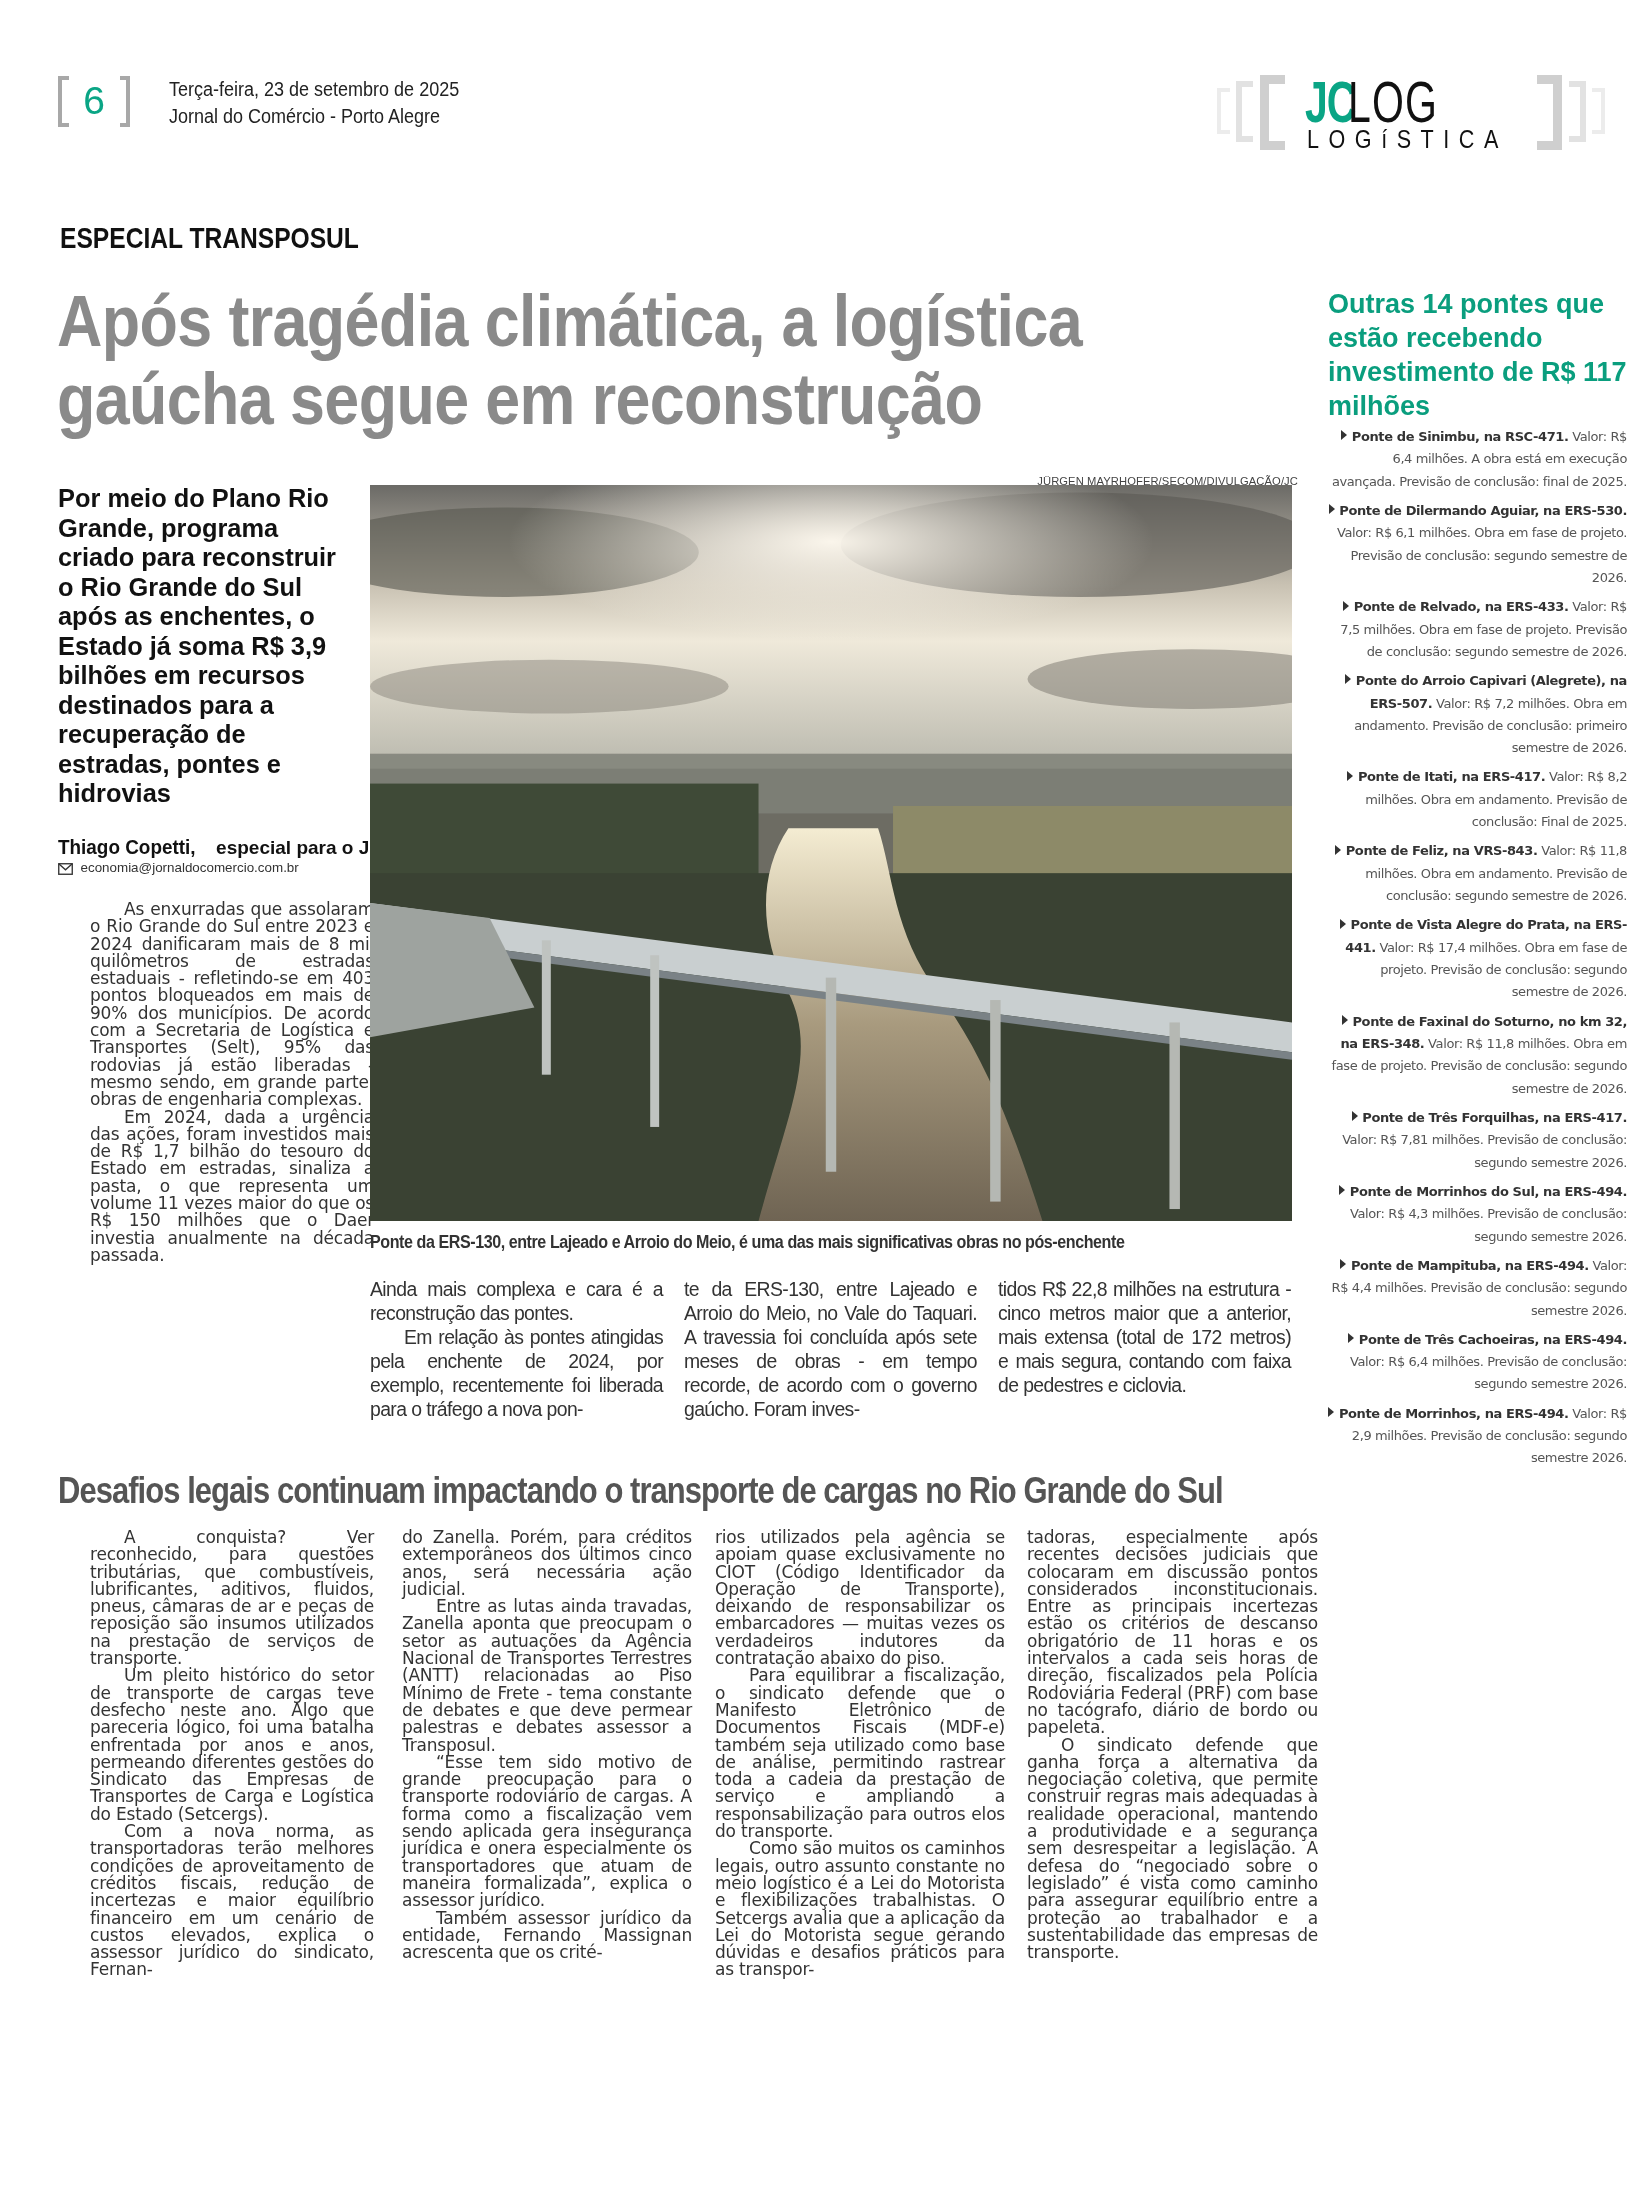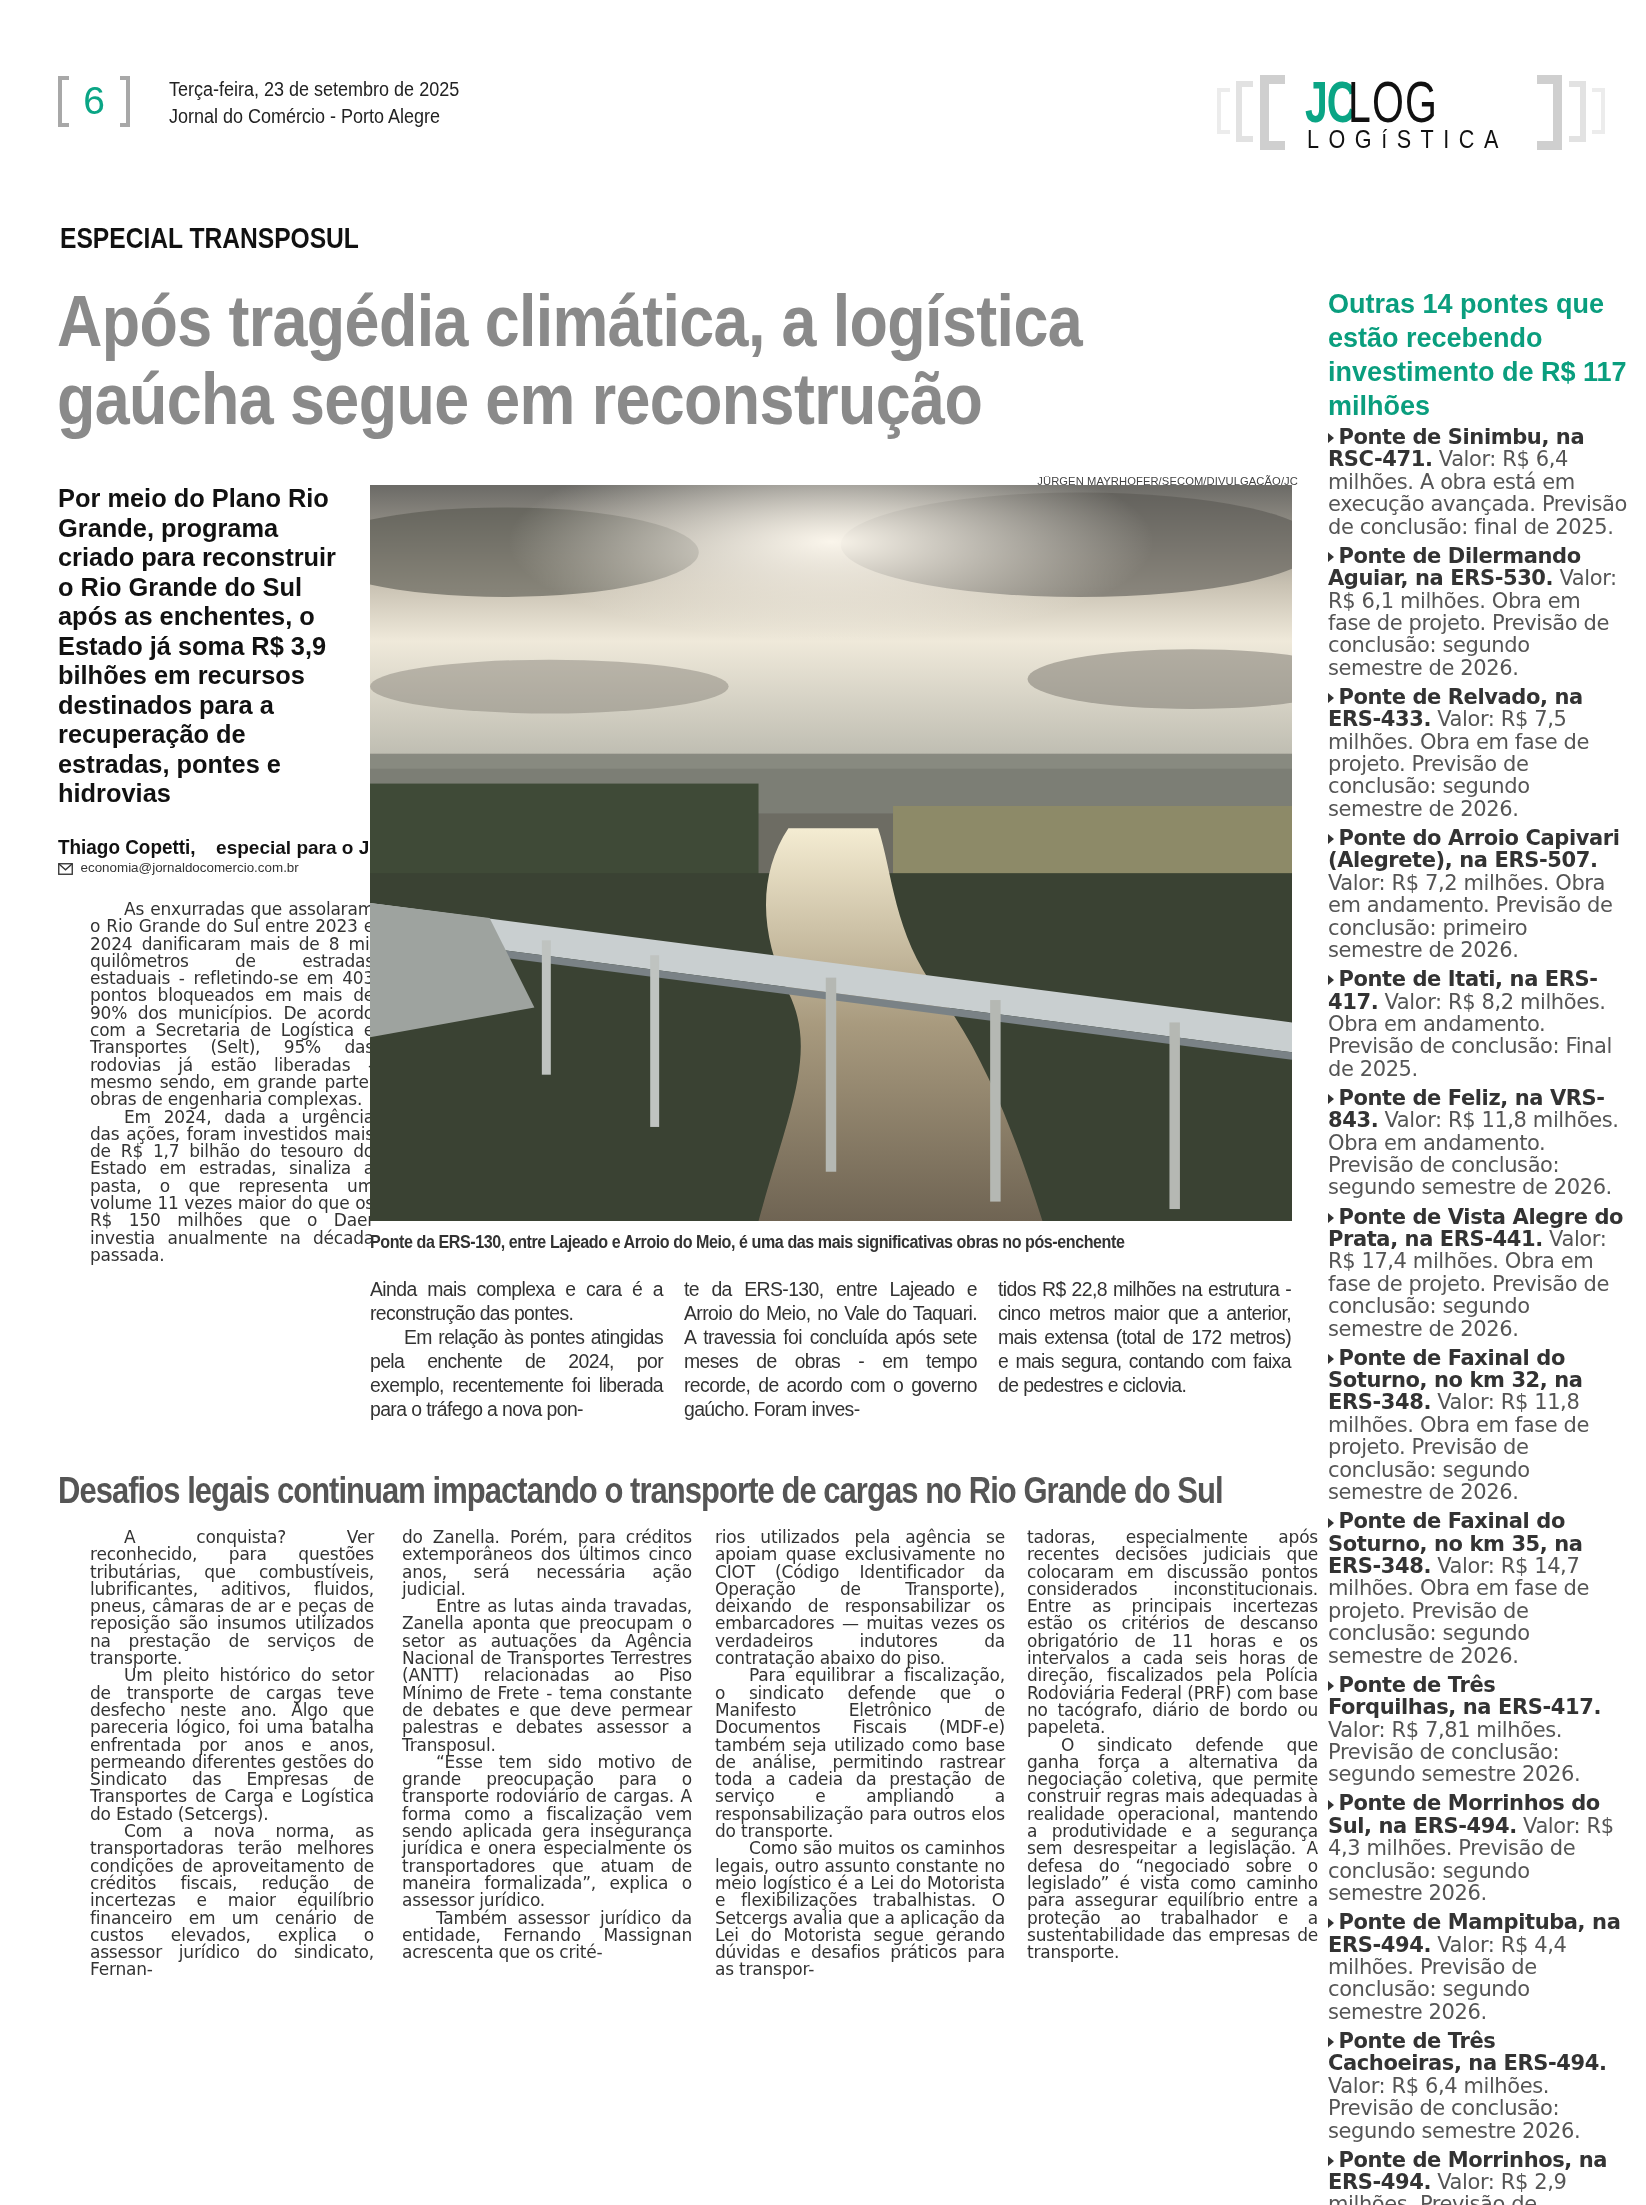--- a/index.html
+++ b/index.html
@@ -26,21 +26,21 @@
   .logo .log { position: absolute; left: 131px; top: 12px; font-size: 57px; color: #111; line-height: 60px; transform: scaleX(0.72); transform-origin: left top; letter-spacing: 1.5px; }
   .logo .sub { position: absolute; left: 90px; top: 66px; font-size: 25.4px; color: #111; letter-spacing: 11.2px; line-height: 27px; transform: scaleX(0.85); transform-origin: left top; }
 
   .kicker { position: absolute; left: 60px; top: 221px; font-size: 30px; font-weight: bold; color: #111; transform: scaleX(0.82); transform-origin: left top; }
 
   .headline { position: absolute; left: 57px; top: 282px; width: 1270px; font-size: 73px; font-weight: bold; line-height: 78px; color: #8a8a8a; letter-spacing: -0.7px; transform: scaleX(0.86); transform-origin: left top; }
 
   
   .sidebar { position: absolute; left: 1328px; top: 287px; width: 299px; }
   .sidebar .title { font-size: 27px; font-weight: bold; color: #0a9e7e; line-height: 34px; margin-bottom: 3px; }
-  .sb-item { font-size: 21px; line-height: 22.4px; color: #555; margin-bottom: 6.7px; font-family: "DejaVu Sans", sans-serif; letter-spacing: -0.4px; }
+  .sb-item { font-size: 13px; line-height: 22.4px; color: #555; margin-bottom: 6.7px; font-family: "DejaVu Sans", sans-serif; letter-spacing: -0.4px; text-align: right; }
   .sb-item .tri { display: inline-block; width: 0; height: 0; border-top: 5.2px solid transparent; border-bottom: 5.2px solid transparent; border-left: 6.7px solid #333; margin-right: 4.5px; vertical-align: 0.7px; }
   .sb-item .bold { font-weight: bold; color: #333; }
 
   
   .lede { position: absolute; left: 58px; top: 484px; width: 284px; font-size: 25.4px; font-weight: bold; line-height: 29.5px; color: #111; }
   .byline { position: absolute; left: 58px; top: 835px; font-size: 20px; line-height: 24px; color: #111; }
   .byline .name { font-weight: bold; font-size: 21px; transform: scaleX(0.9); display: inline-block; transform-origin: left; }
   .byline .role { font-weight: bold; font-size: 19px; }
   .email { position: absolute; left: 58px; top: 860px; font-size: 13.4px; color: #333; display: flex; align-items: flex-end; gap: 7.5px; }
   .email svg { width: 15px; height: 12px; }
@@ -185,21 +185,20 @@
   <div class="title">Outras 14 pontes que estão recebendo investimento de R$ 117 milhões</div>
   <div id="sb-list">
       <div class="sb-item"><span class="tri"></span><span class="bold">Ponte de Sinimbu, na RSC-471.</span><span> Valor: R$ 6,4 milhões. A obra está em execução avançada. Previsão de conclusão: final de 2025.</span></div>
       <div class="sb-item"><span class="tri"></span><span class="bold">Ponte de Dilermando Aguiar, na ERS-530.</span><span> Valor: R$ 6,1 milhões. Obra em fase de projeto. Previsão de conclusão: segundo semestre de 2026.</span></div>
       <div class="sb-item"><span class="tri"></span><span class="bold">Ponte de Relvado, na ERS-433.</span><span> Valor: R$ 7,5 milhões. Obra em fase de projeto. Previsão de conclusão: segundo semestre de 2026.</span></div>
       <div class="sb-item"><span class="tri"></span><span class="bold">Ponte do Arroio Capivari (Alegrete), na ERS-507.</span><span> Valor: R$ 7,2 milhões. Obra em andamento. Previsão de conclusão: primeiro semestre de 2026.</span></div>
       <div class="sb-item"><span class="tri"></span><span class="bold">Ponte de Itati, na ERS-417.</span><span> Valor: R$ 8,2 milhões. Obra em andamento. Previsão de conclusão: Final de 2025.</span></div>
       <div class="sb-item"><span class="tri"></span><span class="bold">Ponte de Feliz, na VRS-843.</span><span> Valor: R$ 11,8 milhões. Obra em andamento. Previsão de conclusão: segundo semestre de 2026.</span></div>
       <div class="sb-item"><span class="tri"></span><span class="bold">Ponte de Vista Alegre do Prata, na ERS-441.</span><span> Valor: R$ 17,4 milhões. Obra em fase de projeto. Previsão de conclusão: segundo semestre de 2026.</span></div>
       <div class="sb-item"><span class="tri"></span><span class="bold">Ponte de Faxinal do Soturno, no km 32, na ERS-348.</span><span> Valor: R$ 11,8 milhões. Obra em fase de projeto. Previsão de conclusão: segundo semestre de 2026.</span></div>
-      <div class="sb-item"><span class="tri"></span><span class="bold">Ponte de Faxinal do Soturno, no km 35, na ERS-348.</span><span> Valor: R$ 14,7 milhões. Obra em fase de projeto. Previsão de conclusão: segundo semestre de 2026.</span></div>
       <div class="sb-item"><span class="tri"></span><span class="bold">Ponte de Três Forquilhas, na ERS-417.</span><span> Valor: R$ 7,81 milhões. Previsão de conclusão: segundo semestre 2026.</span></div>
       <div class="sb-item"><span class="tri"></span><span class="bold">Ponte de Morrinhos do Sul, na ERS-494.</span><span> Valor: R$ 4,3 milhões. Previsão de conclusão: segundo semestre 2026.</span></div>
       <div class="sb-item"><span class="tri"></span><span class="bold">Ponte de Mampituba, na ERS-494.</span><span> Valor: R$ 4,4 milhões. Previsão de conclusão: segundo semestre 2026.</span></div>
       <div class="sb-item"><span class="tri"></span><span class="bold">Ponte de Três Cachoeiras, na ERS-494.</span><span> Valor: R$ 6,4 milhões. Previsão de conclusão: segundo semestre 2026.</span></div>
       <div class="sb-item"><span class="tri"></span><span class="bold">Ponte de Morrinhos, na ERS-494.</span><span> Valor: R$ 2,9 milhões. Previsão de conclusão: segundo semestre 2026.</span></div>
     </div>
 </aside>
 
 
 </body></html>

